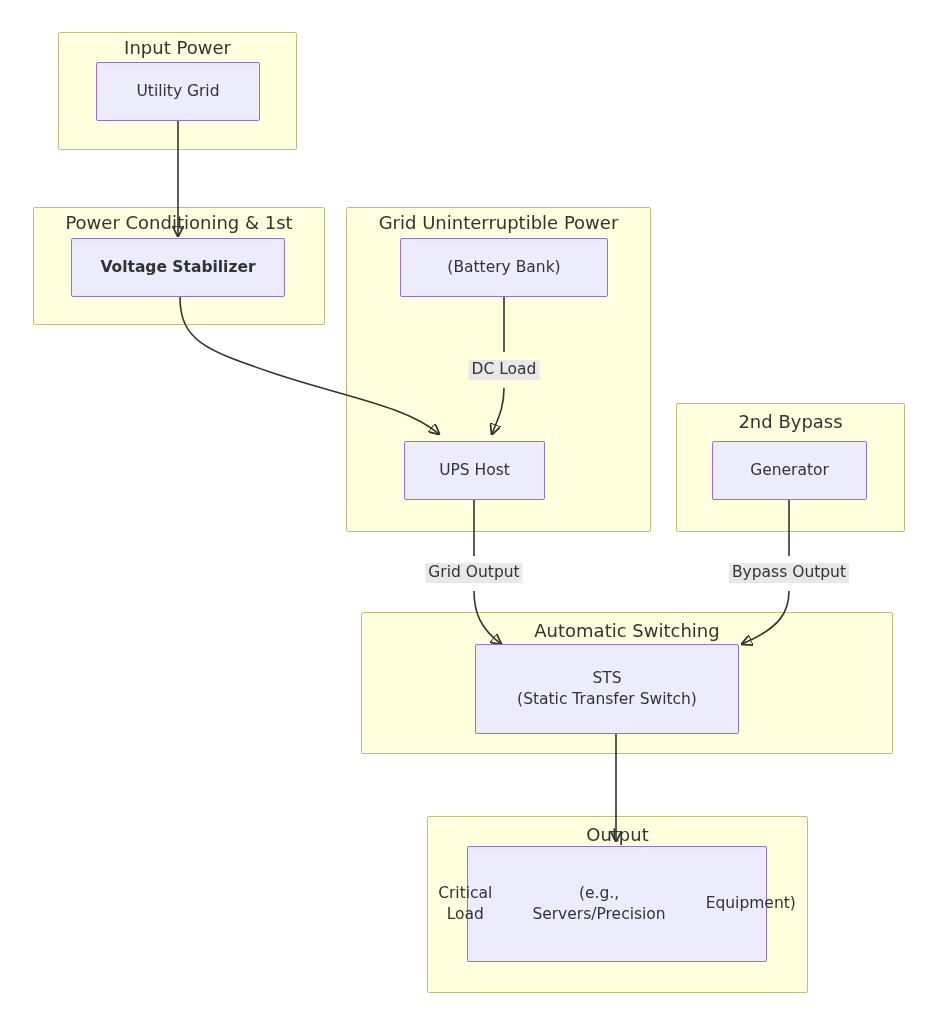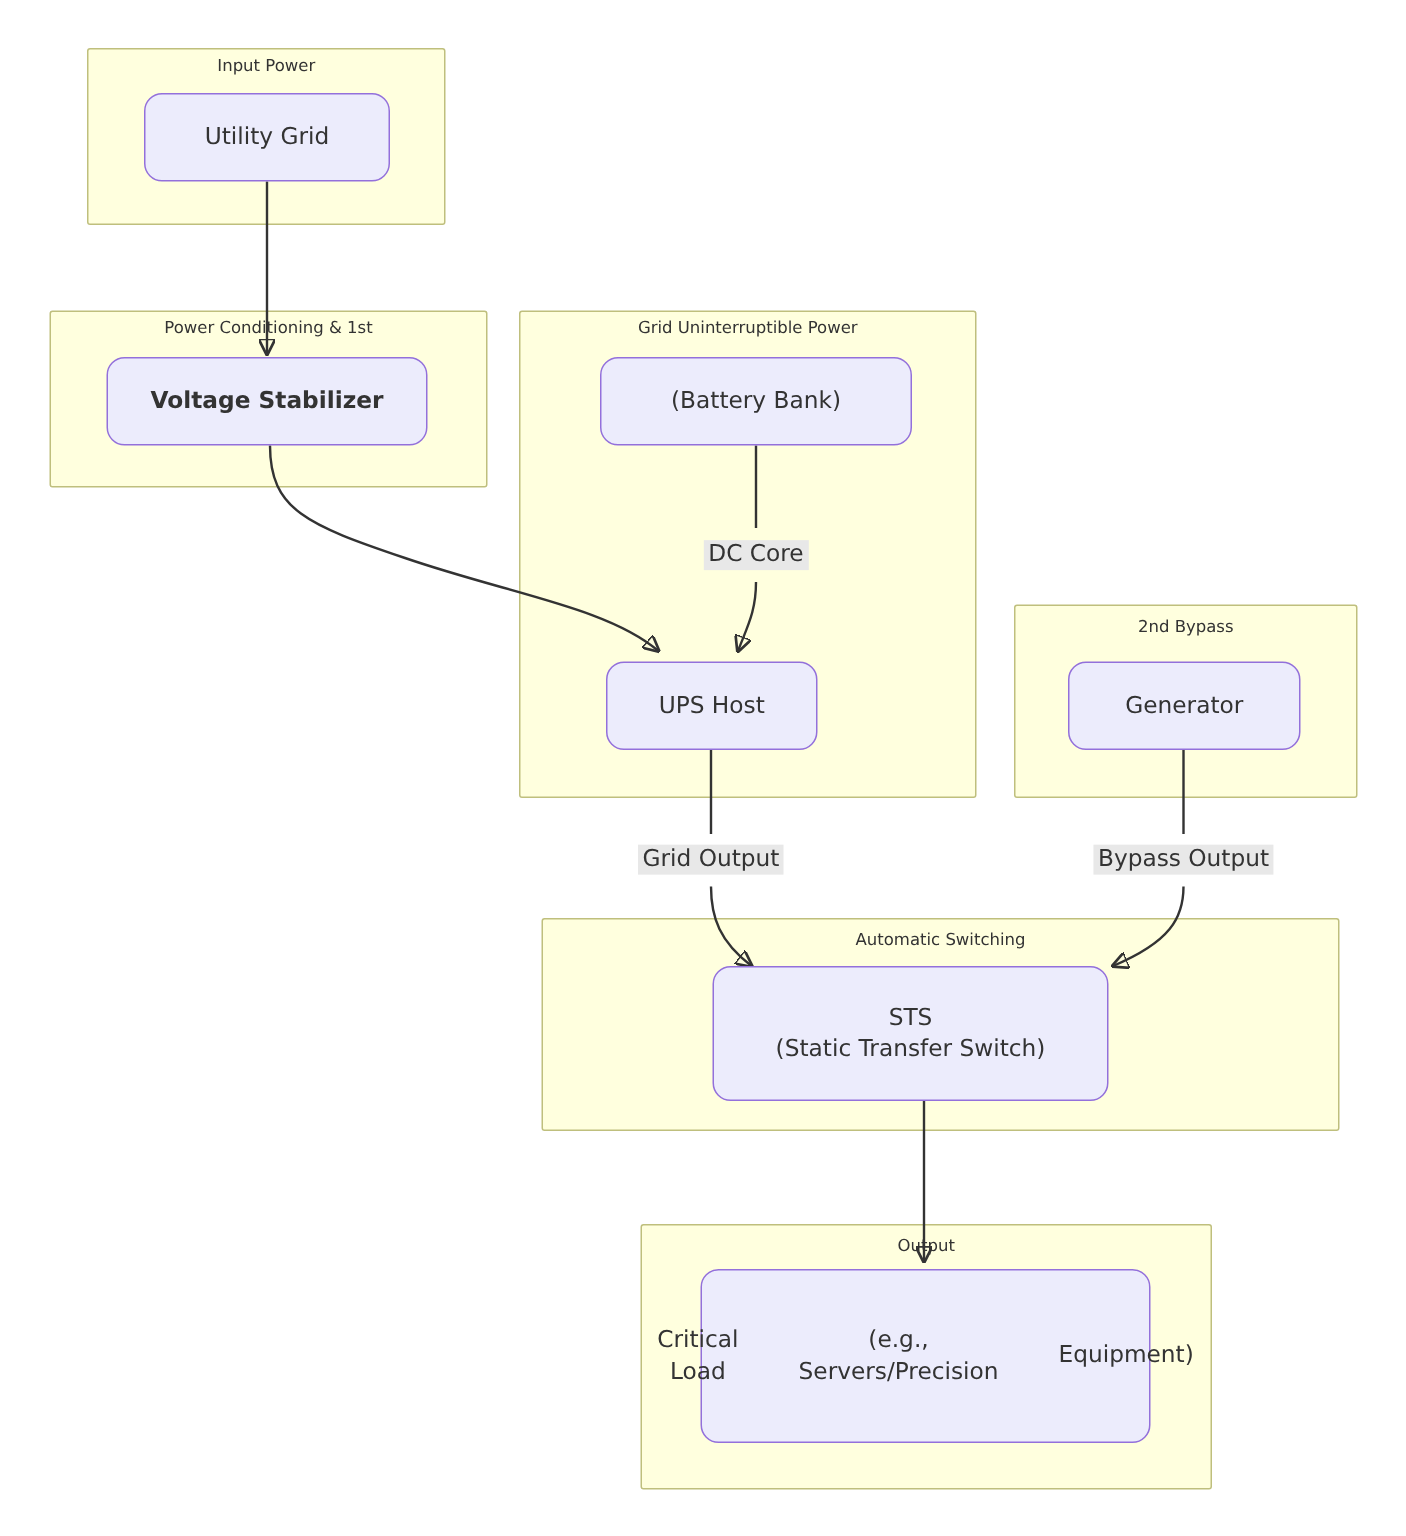--- a/index.html
+++ b/index.html
@@ -25,31 +25,31 @@
     background: #ffffde;
     border: 1px solid #bfbf7d;
     border-radius: 2px;
     box-sizing: border-box;
   }
   .cluster-label {
     position: absolute;
     left: 0;
     right: 0;
     text-align: center;
-    font-size: 11px;
+    font-size: 18px;
     color: #333333;
     white-space: nowrap;
     line-height: 1.1;
   }
   
   .node {
     position: absolute;
     background: #ececfc;
     border: 1px solid #9370db;
-    border-radius: 12px;
+    border-radius: 2px;
     box-sizing: border-box;
     display: flex;
     align-items: center;
     justify-content: center;
     text-align: center;
     font-size: 15.5px;
     color: #333333;
     line-height: 1.38;
     padding: 2px 6px;
   }
@@ -153,19 +153,19 @@
     <span class="nl">STS</span>
     <span class="nl">(Static Transfer Switch)</span>
   </div>
 
   <div class="node" style="left:467px; top:846px; width:300px; height:116px; flex-direction:row;gap:40px;">
     <span class="nl">Critical Load</span>
     <span class="nl">(e.g., Servers/Precision</span>
     <span class="nl">Equipment)</span>
   </div>
 
-  <div class="edge-label" style="left:504px; top:370px;">DC Core</div>
+  <div class="edge-label" style="left:504px; top:370px;">DC Load</div>
 
   <div class="edge-label" style="left:474px; top:573px;">Grid Output</div>
 
   <div class="edge-label" style="left:789px; top:573px;">Bypass Output</div>
 
 </div>
 
 </body></html>

